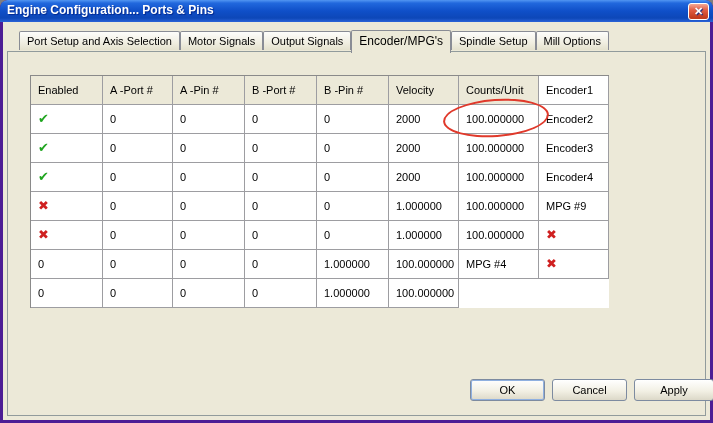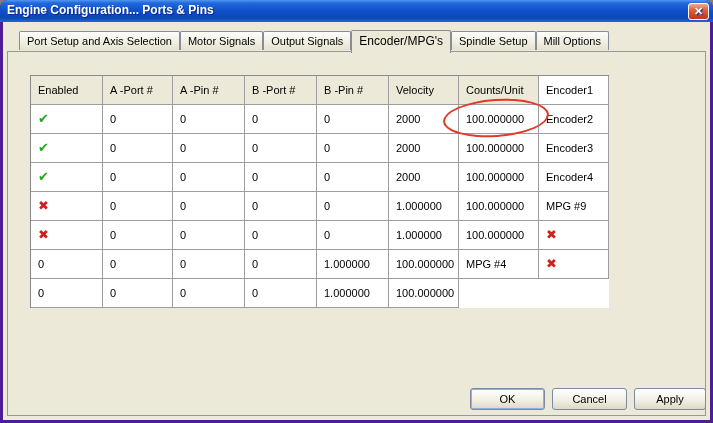--- a/index.html
+++ b/index.html
@@ -67,28 +67,28 @@
   [data-state="check"] { color:#1fa51f; font-size:13px; }
   [data-state="cross"] { color:#cf2020; font-size:13px; }
   
   .annotation {
     position:absolute; left:440px; top:77px; width:106px; height:38px;
     border:2px solid #e0392b; border-radius:50%;
     transform:rotate(-4deg); z-index:5; pointer-events:none;
   }
   
   .btn {
-    position:absolute; top:366px; width:75px; height:22px; z-index:3;
+    position:absolute; top:357px; width:75px; height:22px; z-index:3;
     font-family:"Liberation Sans", sans-serif; font-size:11px;
     background:linear-gradient(180deg,#ffffff 0%,#f2f0e4 55%,#dcd8c8 100%);
     border:1px solid #7d8ba0; border-radius:3px; cursor:default;
   }
   .btn.ok { left:467px; box-shadow:0 0 0 1px #8fb0e0 inset; }
   .btn.cancel { left:549px; }
-  .btn.apply { left:631px; width:72px; }
+  .btn.apply { left:631px; width:80px; }
 </style>
 </head>
 <body>
 
 <div class="window">
   <div class="titlebar">
     <span>Engine Configuration... Ports &amp; Pins</span>
     <div class="close-btn">
       <span>✕</span>
     </div>

